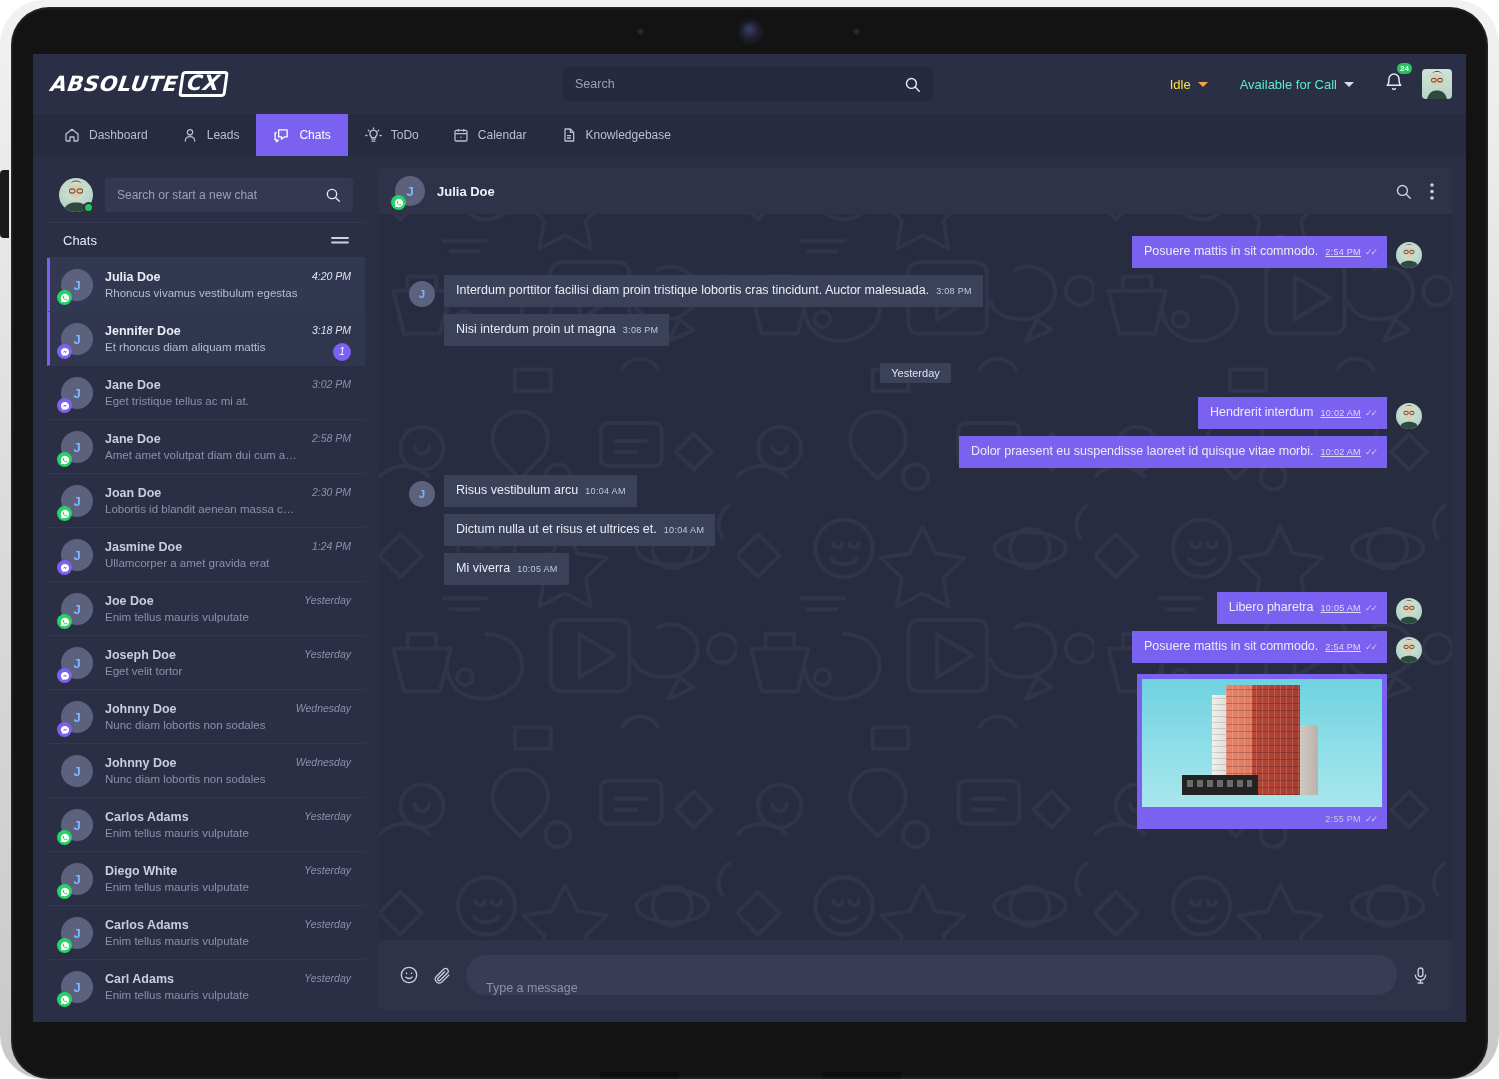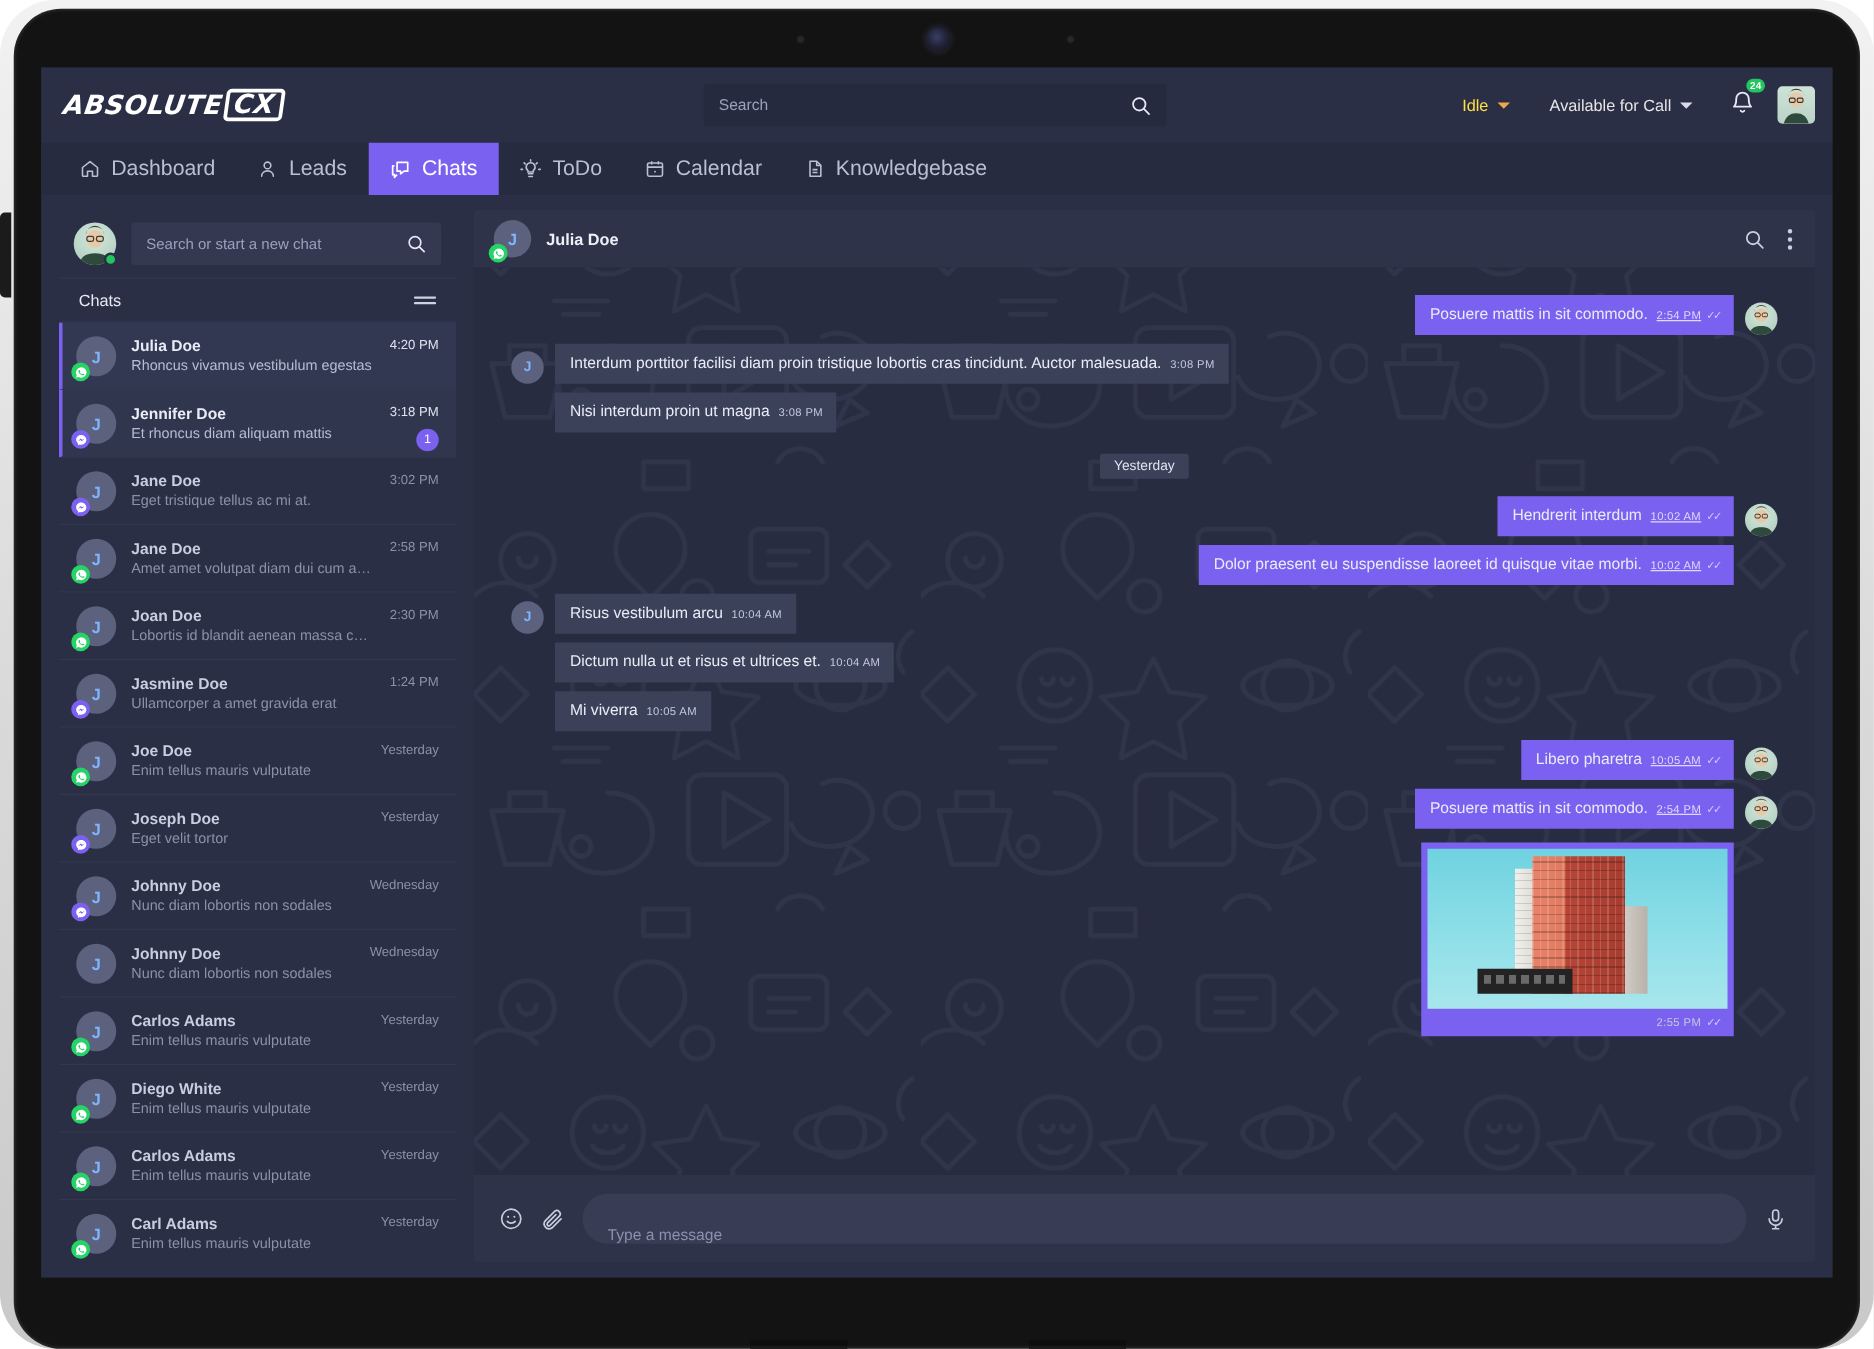--- a/index.html
+++ b/index.html
@@ -60,41 +60,41 @@
   }
   #topsearch input {
     flex:1; background:transparent; border:none; outline:none; color:#cfd3e6;
     font-size:12.5px; padding:0 12px; font-family:"Liberation Sans", sans-serif;
   }
   #topsearch input::placeholder{ color:#9aa0bd; }
   .ico { display:inline-flex; align-items:center; justify-content:center; }
   #topbar-right { position:absolute; right:14px; top:0; height:60px; display:flex; align-items:center; gap:0px; }
   .status-pill { display:flex; align-items:center; gap:7px; font-size:13px; padding:0 16px; }
   #idle-label { color:#fde047; }
-  #avail-label { color:#e5e5e5; }
+  #avail-label { color:#5eead4; }
   .caret { width:0;height:0;border-left:5px solid transparent;border-right:5px solid transparent; }
   #idle-caret { border-top:5px solid #f0a64a; }
   #avail-caret { border-top:5px solid #d7dbea; }
   #bell-wrap { position:relative; padding:0 14px; }
   #bell-badge {
     position:absolute; right:6px; top:-9px; background:#22c55e; color:#fff;
     font-size:8px; line-height:11px; border-radius:7px; padding:0 3px; min-width:14px; text-align:center;
     font-weight:700;
   }
   #user-avatar {
     width:30px; height:30px; border-radius:4px; margin-left:4px; overflow:hidden;
     background: linear-gradient(180deg,#cfe3d9 0%, #b9d3c6 100%); position:relative;
   }
 
   
   #nav {
     height: 42px; background:#272b3f; display:flex; align-items:stretch; padding-left:14px;
   }
   .navitem {
-    display:flex; align-items:center; gap:9px; padding:0 17px; color:#b9bfd6; font-size:17px;
+    display:flex; align-items:center; gap:9px; padding:0 17px; color:#b9bfd6; font-size:12px;
     cursor:pointer;
   }
   .navitem.active { background:#7b61f0; color:#ffffff; }
 
   
   #body { display:flex; height: 866px; background:#2b2f45; }
 
   
   #listpane {
     width: 318px; margin:12px 0 12px 14px; background:#2b2f45; display:flex; flex-direction:column;
@@ -140,21 +140,21 @@
     position:absolute; left:-4px; bottom:-4px; width:15px;height:15px;border-radius:50%;
     display:flex;align-items:center;justify-content:center;
   }
   .plat.wa { background:#25d366; }
   .plat.ms { background:#7b61f0; }
   .chat-main { flex:1; min-width:0; }
   .chat-name { font-size:12.5px; font-weight:700; color:#e9ecf7; line-height:16px; }
   .chat-name.dim { color:#c8cde0; }
   .chat-prev { font-size:11.5px; color:#8b91ab; line-height:16px; white-space:nowrap; overflow:hidden; text-overflow:ellipsis; }
   .chat-prev.bright { color:#b7bdd2; }
-  .chat-meta { flex:none; text-align:right; }
+  .chat-meta { flex:none; text-align:right;font-style:italic; }
   .chat-time { font-size:10.5px; color:#8b91ab; line-height:14px; }
   .chat-time.bright { color:#dfe3f0; }
   .badge {
     margin-top:6px; display:inline-block; background:#7b61f0; color:#fff; font-size:10px;
     min-width:18px; height:18px; line-height:18px; border-radius:9px; text-align:center; padding:0 5px;
   }
 
   
   #convpane {
     flex:1; margin:12px 14px 12px 14px; display:flex; flex-direction:column; overflow:hidden;

